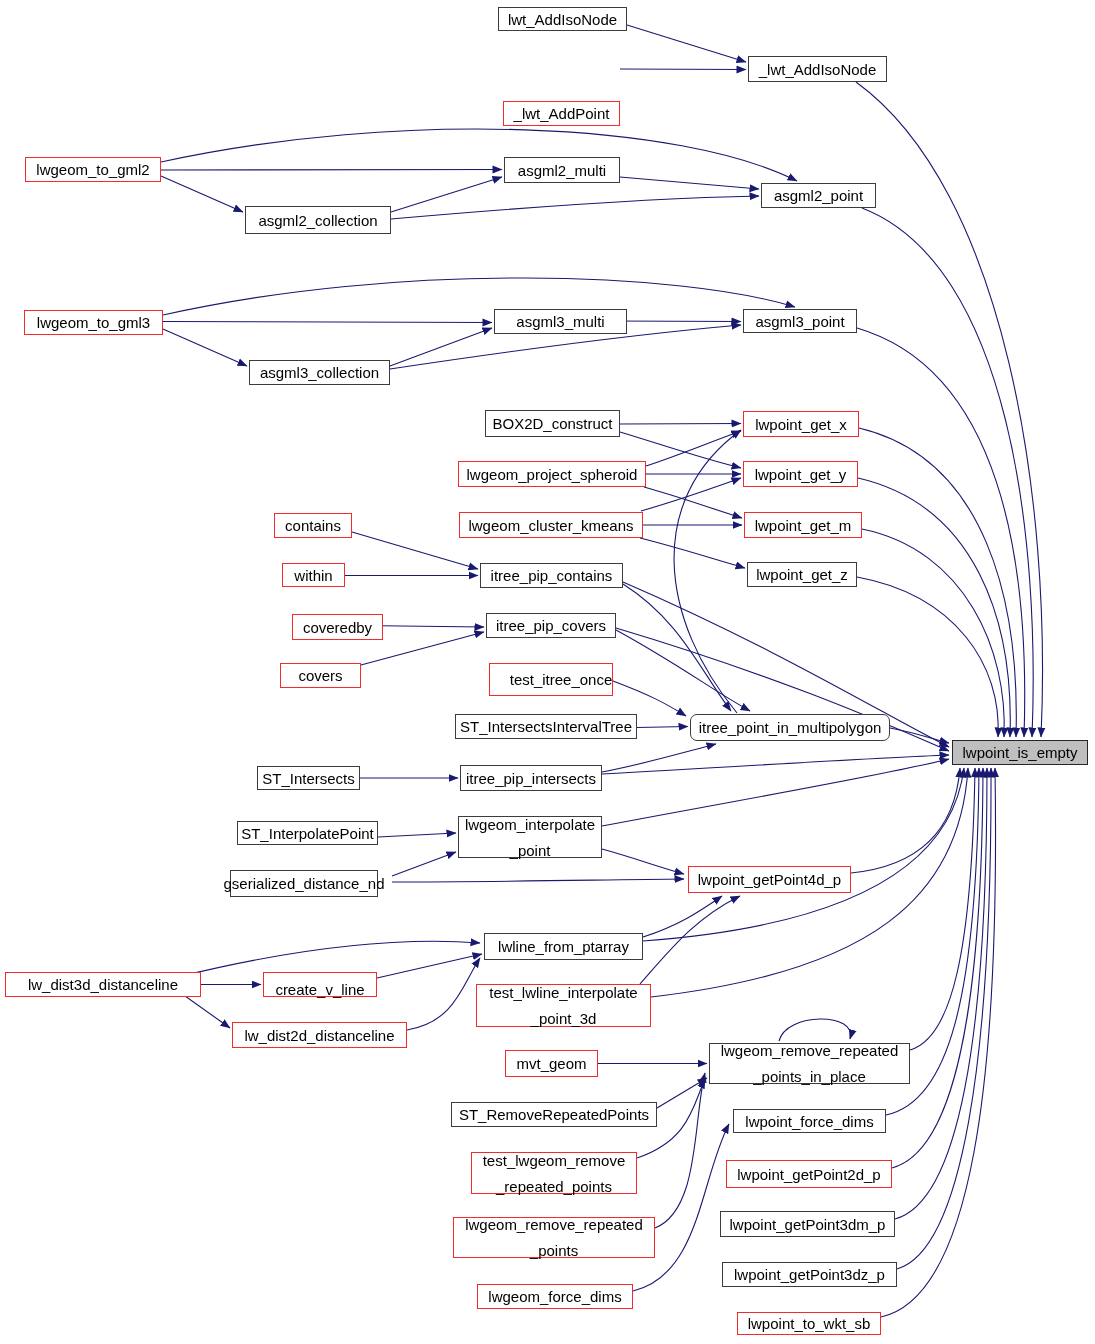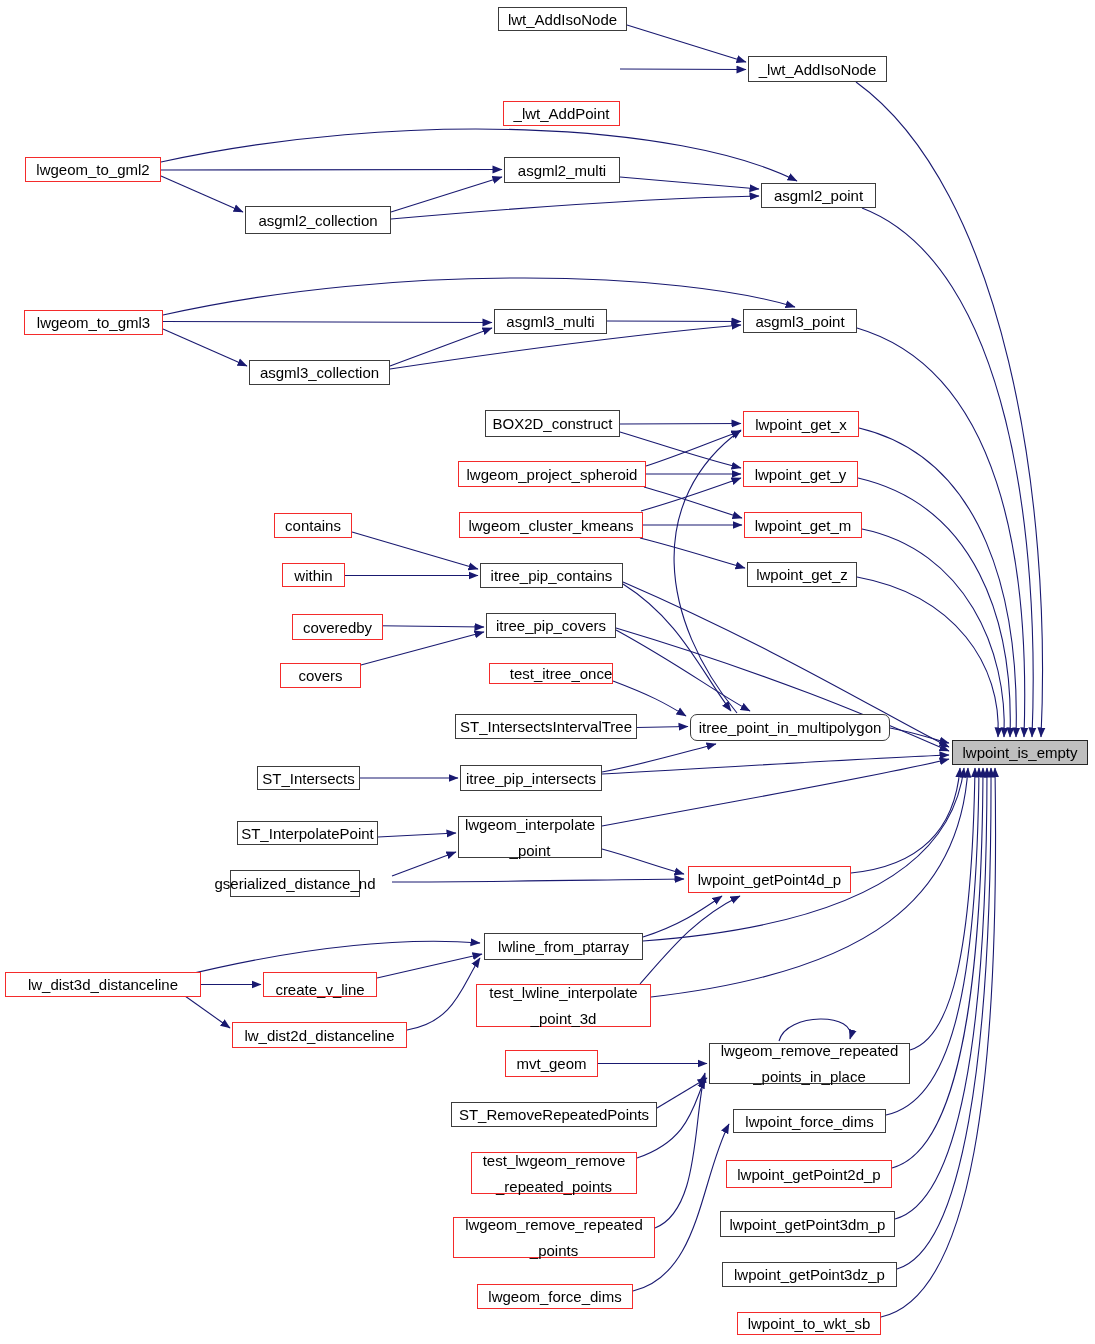--- a/index.html
+++ b/index.html
@@ -114,21 +114,21 @@
       </div>
       <div class="node" style="left: 245px; top: 206px; width: 146px; height: 28px;">
         <span>asgml2_collection</span>
       </div>
       <div class="node" style="left: 761px; top: 183px; width: 115px; height: 25px;">
         <span>asgml2_point</span>
       </div>
       <div class="node red" style="left: 24px; top: 310px; width: 139px; height: 25px;">
         <span>lwgeom_to_gml3</span>
       </div>
-      <div class="node" style="left: 494px; top: 309px; width: 113px; height: 25px;">
+      <div class="node" style="left: 494px; top: 309px; width: 133px; height: 25px;">
         <span>asgml3_multi</span>
       </div>
       <div class="node" style="left: 249px; top: 360px; width: 141px; height: 25px;">
         <span>asgml3_collection</span>
       </div>
       <div class="node" style="left: 743px; top: 309px; width: 114px; height: 24px;">
         <span>asgml3_point</span>
       </div>
       <div class="node" style="left: 485px; top: 410px; width: 135px; height: 27px;">
         <span>BOX2D_construct</span>
@@ -162,21 +162,21 @@
       </div>
       <div class="node red" style="left: 268px; top: 614px; width: 91px; height: 26px; margin-left: 24px;">
         <span>coveredby</span>
       </div>
       <div class="node" style="left: 486px; top: 613px; width: 130px; height: 25px;">
         <span>itree_pip_covers</span>
       </div>
       <div class="node red" style="left: 280px; top: 663px; width: 81px; height: 25px;">
         <span>covers</span>
       </div>
-      <div class="node red" style="left: 489px; top: 663px; width: 124px; height: 21px; padding-left: 20px;">
+      <div class="node red" style="left: 489px; top: 663px; width: 124px; height: 33px; padding-left: 20px;">
         <span>test_itree_once</span>
       </div>
       <div class="node" style="left: 455px; top: 714px; width: 182px; height: 25px;">
         <span>ST_IntersectsIntervalTree</span>
       </div>
       <div class="node" style="left: 690px; top: 714px; width: 200px; height: 27px; border-radius: 7px;">
         <span>itree_point_in_multipolygon</span>
       </div>
       <div class="node" style="left: 257px; top: 766px; width: 103px; height: 24px;">
         <span>ST_Intersects</span>
@@ -185,21 +185,21 @@
         <span>itree_pip_intersects</span>
       </div>
       <div class="node" style="left: 237px; top: 821px; width: 141px; height: 24px;">
         <span>ST_InterpolatePoint</span>
       </div>
       <div class="node" style="left: 458px; top: 816px; width: 144px; height: 42px; white-space: normal; flex-direction: column;">
         <span>lwgeom_interpolate</span>
         <br>
         <span>_point</span>
       </div>
-      <div class="node" style="left: 230px; top: 870px; width: 130px; height: 27px;">
+      <div class="node" style="left: 230px; top: 870px; width: 148px; height: 27px;">
         <span>gserialized_distance_nd</span>
       </div>
       <div class="node red" style="left: 688px; top: 866px; width: 163px; height: 27px;">
         <span>lwpoint_getPoint4d_p</span>
       </div>
       <div class="node" style="left: 484px; top: 933px; width: 159px; height: 27px;">
         <span>lwline_from_ptarray</span>
       </div>
       <div class="node red" style="left: 5px; top: 972px; width: 196px; height: 25px;">
         <span>lw_dist3d_distanceline</span>

